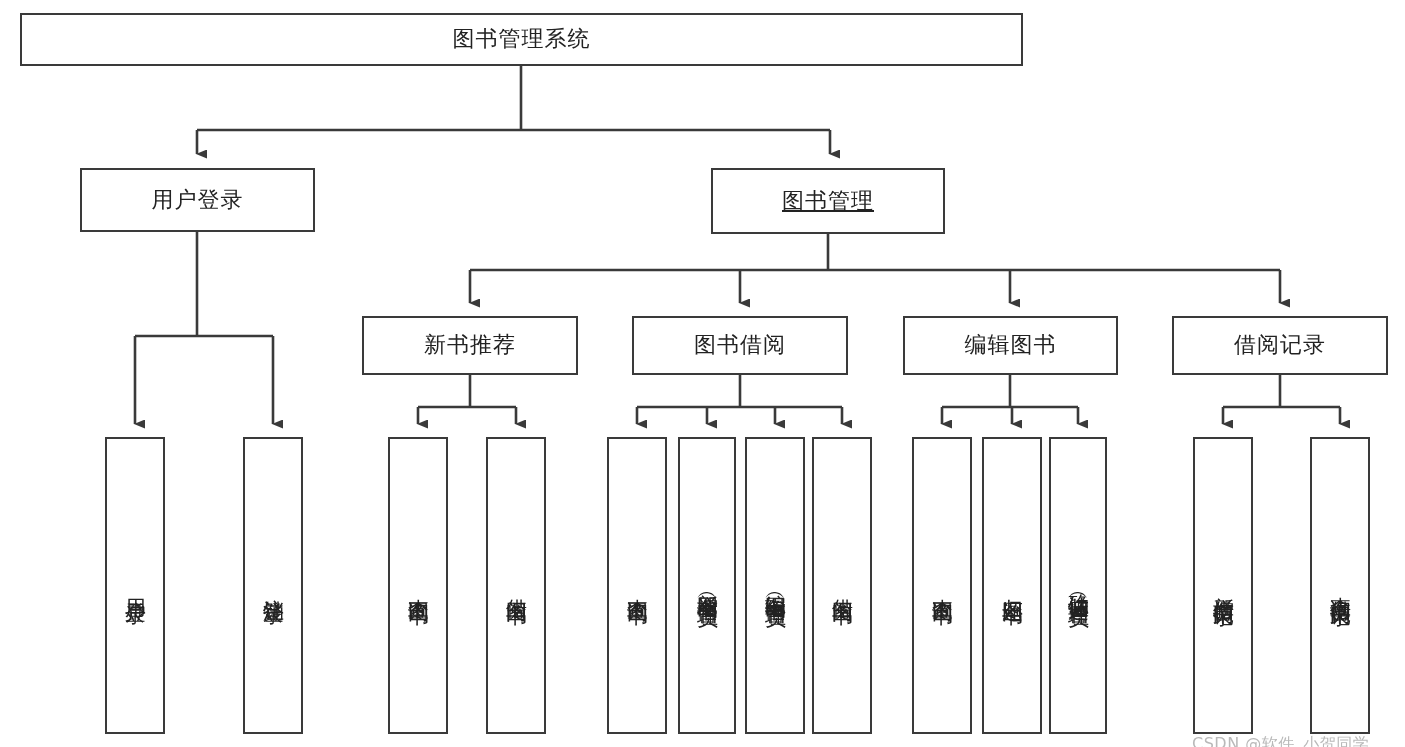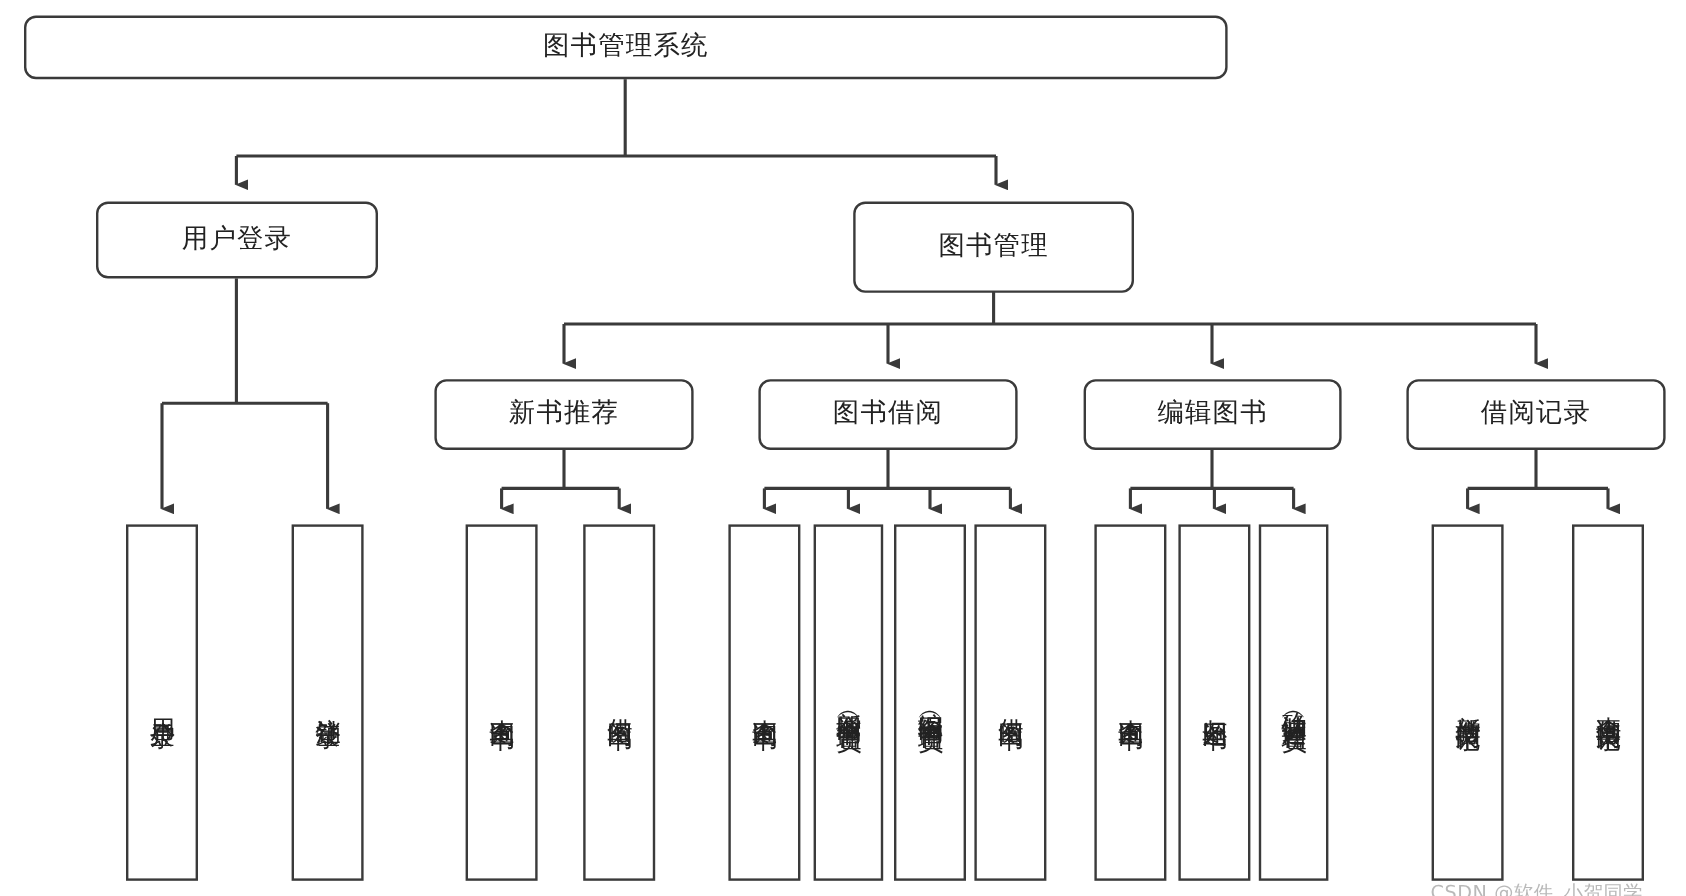--- a/index.html
+++ b/index.html
@@ -34,21 +34,20 @@
     display: flex;
     align-items: center;
     justify-content: center;
     color: #222222;
   }
   .node-h {
     font-size: 22px;
     letter-spacing: 1px;
     line-height: 1.1;
     white-space: nowrap;
-    border-radius: 10px;
   }
   .node-root {
     font-size: 22px;
   }
   .node-v {
     writing-mode: vertical-rl;
     text-orientation: upright;
     font-size: 21px;
     line-height: 1.28;
     letter-spacing: 2px;
@@ -130,21 +129,21 @@
     </g>
   </svg>
 
   <div class="node node-h node-root" style="left: 20px; top: 13px; width: 1003px; height: 53px;">
     <span>图书管理系统</span>
   </div>
 
   <div class="node node-h" style="left: 80px; top: 168px; width: 235px; height: 64px;">
     <span>用户登录</span>
   </div>
-  <div class="node node-h" style="left: 711px; top: 168px; width: 234px; height: 76px;">
+  <div class="node node-h" style="left: 711px; top: 168px; width: 234px; height: 66px; text-decoration: underline;">
     <span>图书管理</span>
   </div>
 
   <div class="node node-h" style="left: 362px; top: 316px; width: 216px; height: 59px;">
     <span>新书推荐</span>
   </div>
   <div class="node node-h" style="left: 632px; top: 316px; width: 216px; height: 59px;">
     <span>图书借阅</span>
   </div>
   <div class="node node-h" style="left: 903px; top: 316px; width: 215px; height: 59px;">

